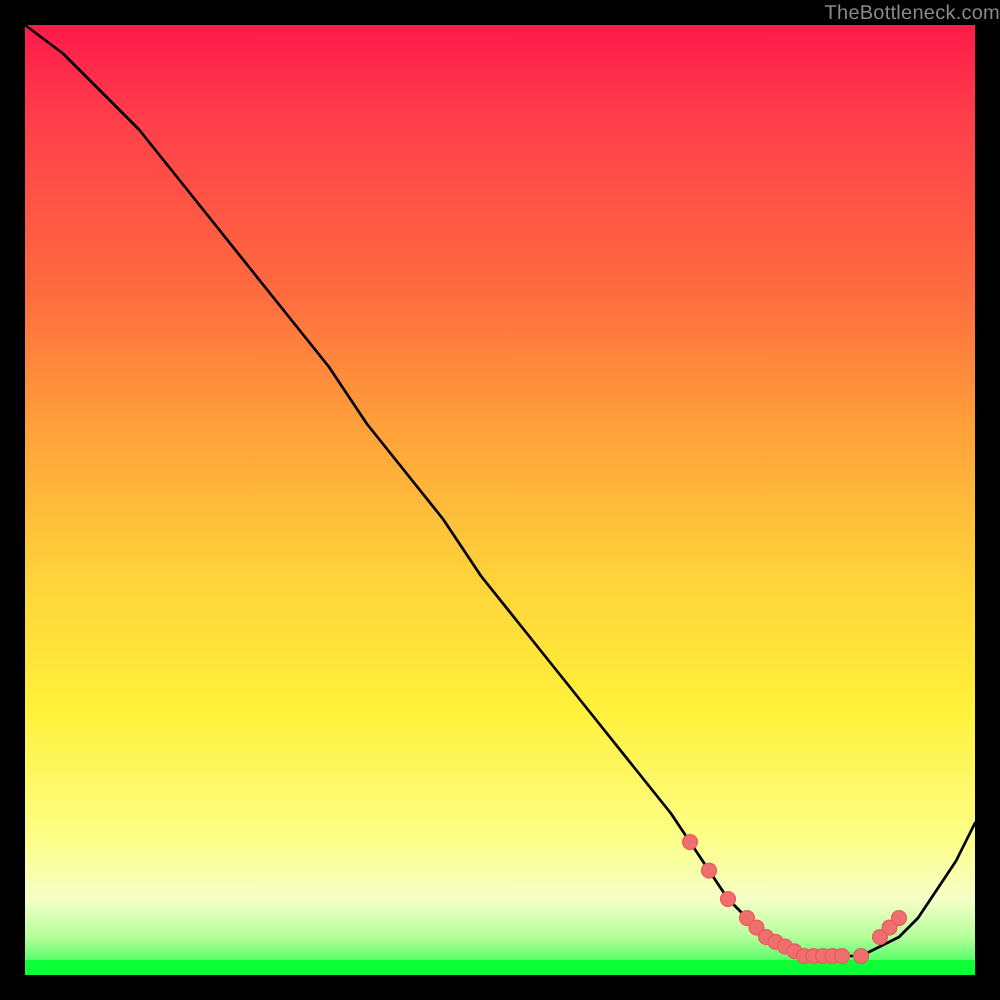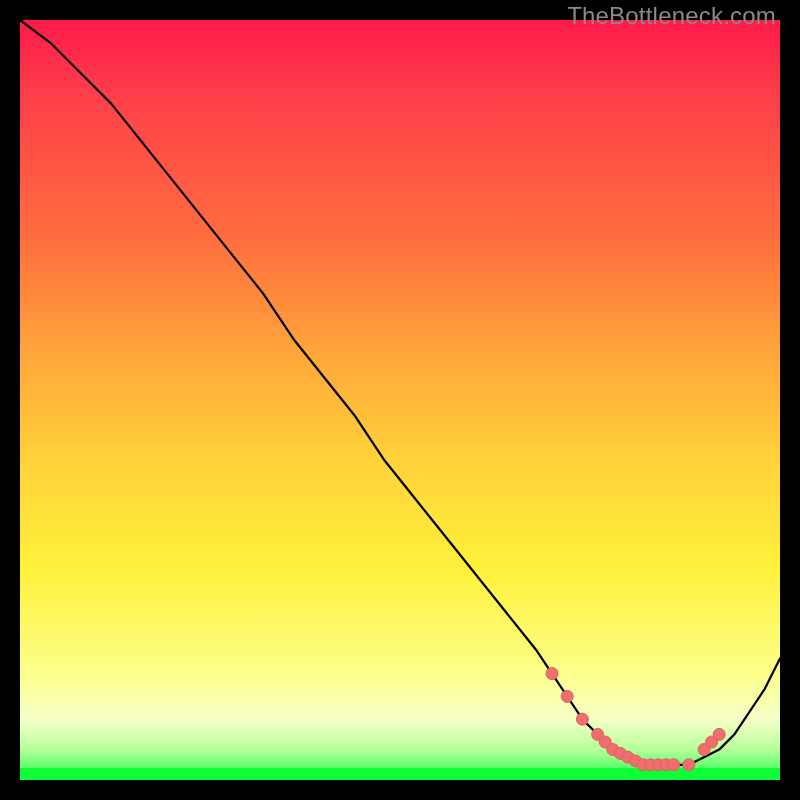--- a/index.html
+++ b/index.html
@@ -49,23 +49,23 @@
     position: absolute;
     left: 0;
     bottom: 0;
     width: 100%;
     height: 12px;
     background: #0dff36;
   }
   .watermark {
     position: absolute;
     top: 2px;
-    right: 24px;
+    right: 0;
     color: #8a8a8a;
-    font-size: 24px;
+    font-size: 16px;
     font-weight: 400;
     letter-spacing: 0.2px;
     user-select: none;
   }
   svg.curve {
     position: absolute;
     left: 0;
     top: 0;
     width: 100%;
     height: 100%;

